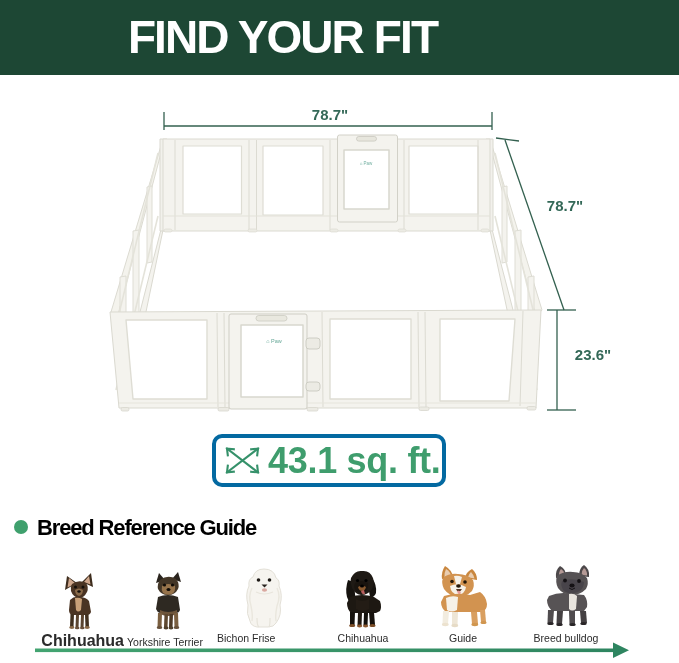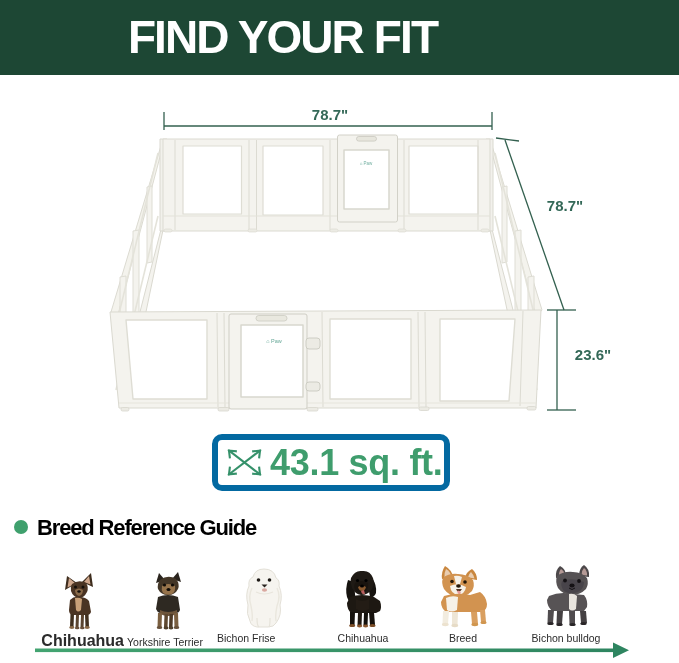--- a/index.html
+++ b/index.html
@@ -149,21 +149,21 @@
     </g>
 
     <text x="330" y="119.5" font-size="15" font-weight="bold" fill="#336857" text-anchor="middle" font-family="Liberation Sans,sans-serif">78.7"</text>
 
     <text x="565" y="211" font-size="15" font-weight="bold" fill="#336857" text-anchor="middle" font-family="Liberation Sans,sans-serif">78.7"</text>
 
     <text x="593" y="360" font-size="15" font-weight="bold" fill="#336857" text-anchor="middle" font-family="Liberation Sans,sans-serif">23.6"</text>
   </g>
 </svg>
 
-<div class="abs" style="left:212px;top:434px;width:226px;height:45px;border:6px solid #0369a1;border-radius:10px;background:#ffffff;display:flex;align-items:center;">
+<div class="abs" style="left:212px;top:434px;width:226px;height:45px;border:4px solid #0369a1;border-radius:10px;background:#ffffff;display:flex;align-items:center;">
 
   <svg class="abs" style="left:9px;top:9px;" width="35" height="27" viewBox="0 0 35 27">
     <g stroke="#35916a" stroke-width="2.1" fill="none" stroke-linecap="square">
       <line x1="2" y1="1.6" x2="33" y2="25.4"></line>
       <line x1="33" y1="1.6" x2="2" y2="25.4"></line>
       <polyline points="8.8,2.3 2,1.6 2.8,8.4"></polyline>
       <polyline points="26.2,2.3 33,1.6 32.2,8.4"></polyline>
       <polyline points="8.8,24.7 2,25.4 2.8,18.6"></polyline>
       <polyline points="26.2,24.7 33,25.4 32.2,18.6"></polyline>
     </g>
@@ -288,21 +288,21 @@
     <path d="M20,48 L26,48 L25.5,61 L20,61 Z" fill="#eee6d6"></path>
     <path d="M39,48 L45,48 L46,60 L40,60 Z" fill="#d99f60"></path>
     <path d="M48,46 L53,46 L54,58 L49,58 Z" fill="#d99f60"></path>
     <ellipse cx="13.3" cy="60.5" rx="3.4" ry="1.7" fill="#ece2cf"></ellipse>
     <ellipse cx="22.8" cy="61.5" rx="3.4" ry="1.7" fill="#e6dbc6"></ellipse>
     <ellipse cx="42.8" cy="60.5" rx="3.4" ry="1.7" fill="#d0964f"></ellipse>
     <ellipse cx="51.5" cy="58.5" rx="3" ry="1.6" fill="#d0964f"></ellipse>
   </g>
 </svg>
 
-<div class="abs" style="left:413px;top:632px;width:100px;text-align:center;font-size:10.5px;color:#2b2b2b;">Breed</div>
+<div class="abs" style="left:413px;top:632px;width:100px;text-align:center;font-size:10.5px;color:#2b2b2b;">Guide</div>
 
 <svg class="abs" style="left:540px;top:564px;" width="58" height="63" viewBox="0 0 58 63">
   <g>
     <path d="M20,2 Q15,6 16,14 L26,12 Q26,5 20,2 Z" fill="#4c484a"></path>
     <path d="M21,5 Q18.5,8 19,12.5 L24.5,11.3 Q24.5,7 21,5 Z" fill="#b59a96"></path>
     <path d="M44,1 Q50,5 49,13 L39,12 Q39,4 44,1 Z" fill="#4c484a"></path>
     <path d="M44,4 Q47.5,7 47,11.5 L41.5,11 Q41.5,6.5 44,4 Z" fill="#b59a96"></path>
     <path d="M17,12 Q24,7 33,8 Q42,8 47,14 Q49,20 46,25 Q40,31 32,31 Q23,31 18,24 Q15,18 17,12 Z" fill="#565254"></path>
     <path d="M22,17 Q32,13 44,18 Q44,25 38,28 Q30,31 24,27 Q20,22 22,17 Z" fill="#48444a"></path>
     <circle cx="25" cy="16.5" r="1.9" fill="#141114"></circle>
@@ -315,21 +315,21 @@
     <path d="M17,47 L23,47 L22,60 L16.5,60 Z" fill="#454143"></path>
     <path d="M29,47 L35,47 L35,60 L29.5,60 Z" fill="#504c4e"></path>
     <path d="M40,47 L46,47 L47,59 L41,59 Z" fill="#454143"></path>
     <ellipse cx="10.5" cy="59.5" rx="3.2" ry="1.6" fill="#2a2628"></ellipse>
     <ellipse cx="19.5" cy="60.5" rx="3.2" ry="1.6" fill="#2a2628"></ellipse>
     <ellipse cx="32.5" cy="60.5" rx="3.2" ry="1.6" fill="#2a2628"></ellipse>
     <ellipse cx="43.5" cy="59.5" rx="3.2" ry="1.6" fill="#2a2628"></ellipse>
   </g>
 </svg>
 
-<div class="abs" style="left:516px;top:632px;width:100px;text-align:center;font-size:10.5px;color:#2b2b2b;">Bichon bulldog</div>
+<div class="abs" style="left:516px;top:632px;width:100px;text-align:center;font-size:10.5px;color:#2b2b2b;">Breed bulldog</div>
 
 <svg class="abs" style="left:30px;top:640px;" width="610" height="20" viewBox="0 0 610 20">
   <defs>
     <linearGradient id="ag" x1="0" y1="0" x2="1" y2="0">
       <stop offset="0" stop-color="#43a471"></stop>
       <stop offset="1" stop-color="#2e8560"></stop>
     </linearGradient>
   </defs>
   <rect x="5" y="8.5" width="578" height="3.6" fill="url(#ag)"></rect>
   <polygon points="583,2.5 599,10.3 583,18" fill="#2e8560"></polygon>

